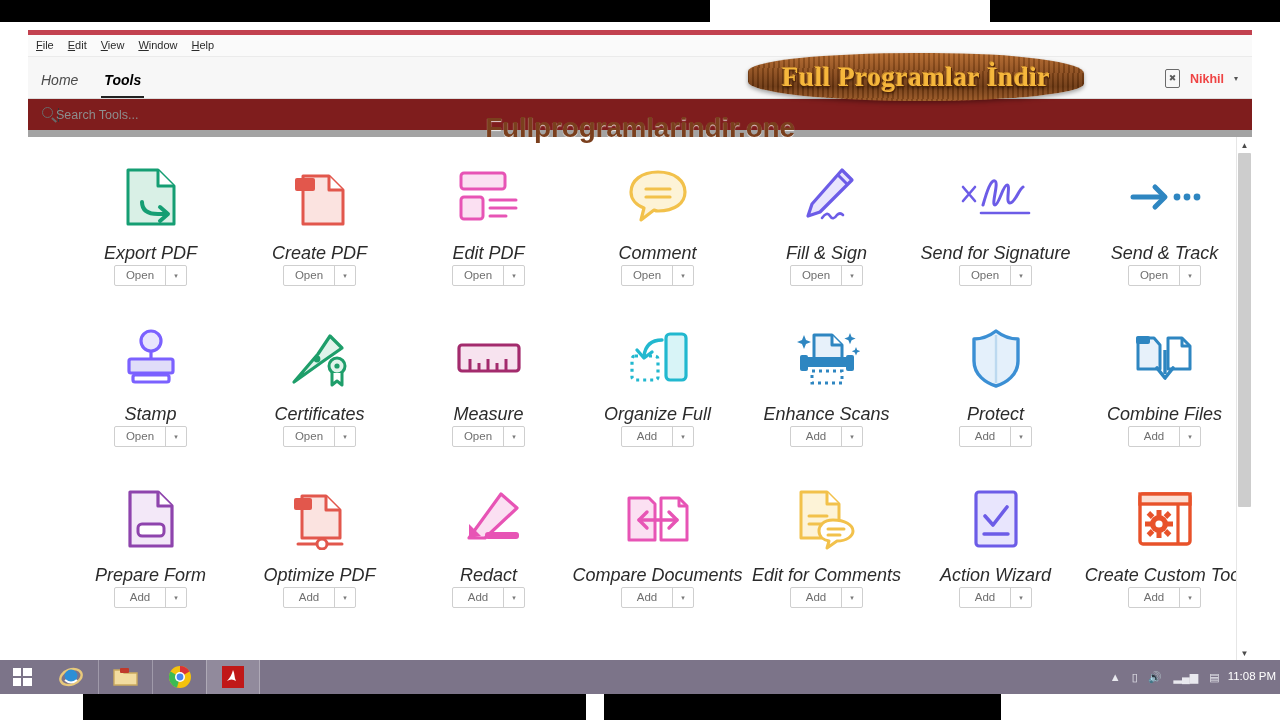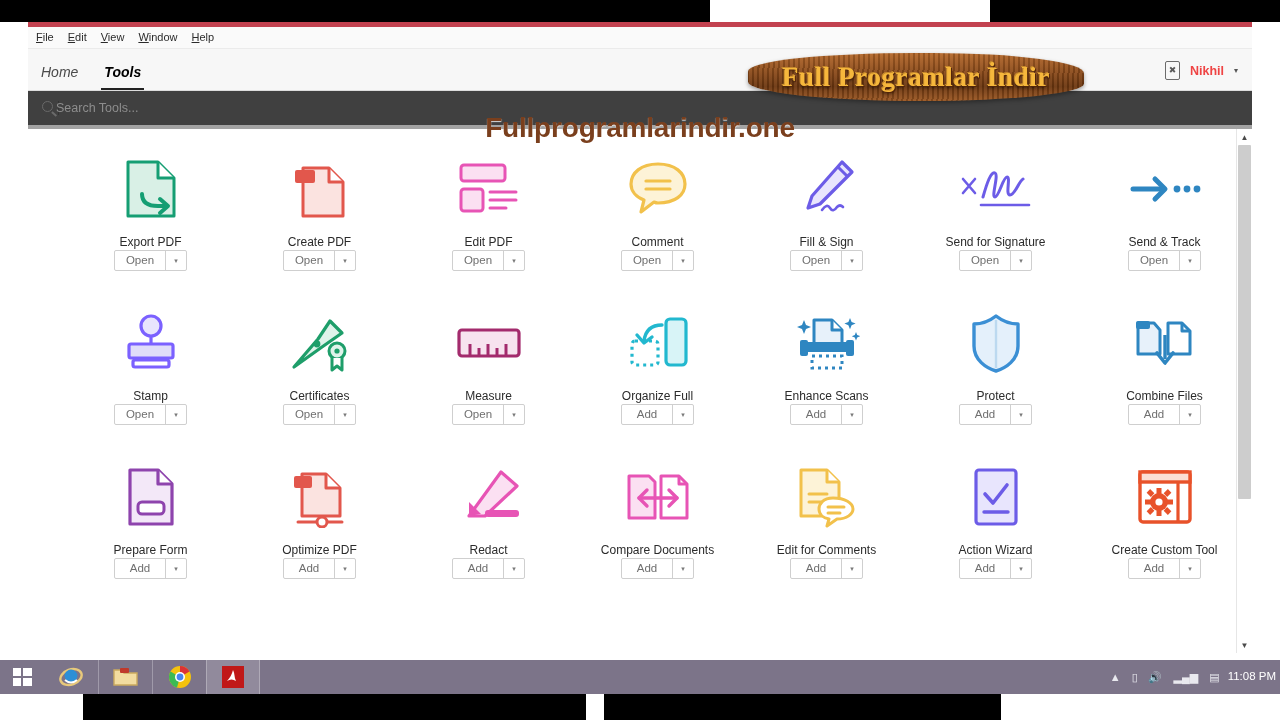--- a/index.html
+++ b/index.html
@@ -15,21 +15,21 @@
   .lb-top    { position:absolute; left:0; top:0; width:1280px; height:22px; background:#000; z-index:60; }
   .lb-top-w1 { position:absolute; left:710px; top:0; width:280px; height:22px; background:#fff; z-index:61; }
   .lb-bot    { position:absolute; left:0; top:694px; width:1280px; height:26px; background:#000; z-index:60; }
   .lb-bot-w1 { position:absolute; left:0;   top:694px; width:83px;  height:26px; background:#fff; z-index:61; }
   .lb-bot-w2 { position:absolute; left:586px; top:694px; width:18px; height:26px; background:#fff; z-index:61; }
   .lb-bot-w3 { position:absolute; left:1001px; top:694px; width:279px; height:26px; background:#fff; z-index:61; }
 
   
   .desktop { position:absolute; left:0; top:22px; width:1280px; height:672px; background:#fff; }
   .app {
-    position:absolute; left:28px; top:0; width:1224px; height:640px;
+    position:absolute; left:28px; top:8px; width:1224px; height:640px;
     background:#fff; overflow:hidden;
   }
   .titlebar-accent { height:5px; background:#c2414f; width:100%; }
 
   
   .menubar {
     height:22px; background:#fafafa; display:flex; align-items:center;
     padding-left:8px; gap:14px; border-bottom:1px solid #ebebeb;
   }
   .menu-item { font-size:11px; color:#2b2b2b; cursor:default; line-height:1; }
@@ -56,21 +56,21 @@
   .device-icon {
     width:15px; height:19px; border:1.4px solid #6b6b6b; border-radius:2px;
     display:flex; align-items:center; justify-content:center;
     font-size:9px; color:#5a5a5a; line-height:1;
   }
   .user-name { font-size:12.5px; color:#ef4444; font-weight:600; }
   .caret-dn { font-size:8px; color:#555; }
 
   
   .searchbar {
-    height:38px; background:#404040; border-bottom:4px solid #a3a3a3;
+    height:38px; background:#7f1d1d; border-bottom:7px solid #a3a3a3;
     display:flex; align-items:center; padding-left:14px; gap:1px;
   }
   .search-ico { width:15px; height:15px; position:relative; }
   .search-ico .circ {
     position:absolute; left:0; top:0; width:11px; height:11px;
     border:1.6px solid #6a6a6a; border-radius:50%;
   }
   .search-ico .hdl {
     position:absolute; left:9.5px; top:10px; width:6px; height:1.7px;
     background:#6a6a6a; transform:rotate(42deg); transform-origin:left center;
@@ -79,21 +79,21 @@
   .search-ph { font-size:12.5px; color:#8d8d8d; margin-left:-4px; }
 
   
   .content { position:relative; height:524px; background:#fff; overflow:hidden; }
   .grid {
     display:grid; grid-template-columns:repeat(7, 169px);
     padding:24px 0 0 38px; row-gap:36px;
   }
   .tool { width:169px; display:flex; flex-direction:column; align-items:center; }
   .tool-icon { height:72px; display:flex; align-items:center; justify-content:center; }
-  .tool-label { font-size:12px; color:#2b2b2b; margin-top:10px; text-align:center; white-space:nowrap; }
+  .tool-label { font-size:18px; color:#2b2b2b; margin-top:10px; text-align:center; white-space:nowrap;font-style:italic; }
   .btn-group {
     margin-top:1px; display:flex; height:21px;
     border:1px solid #cfcfcf; border-radius:2px; background:#fff;
   }
   .btn-main {
     min-width:50px; padding:0 11px; display:flex; align-items:center;
     justify-content:center; font-size:11.5px; color:#6f6f6f; line-height:1;
   }
   .btn-arrow {
     width:21px; display:flex; align-items:center; justify-content:center;

